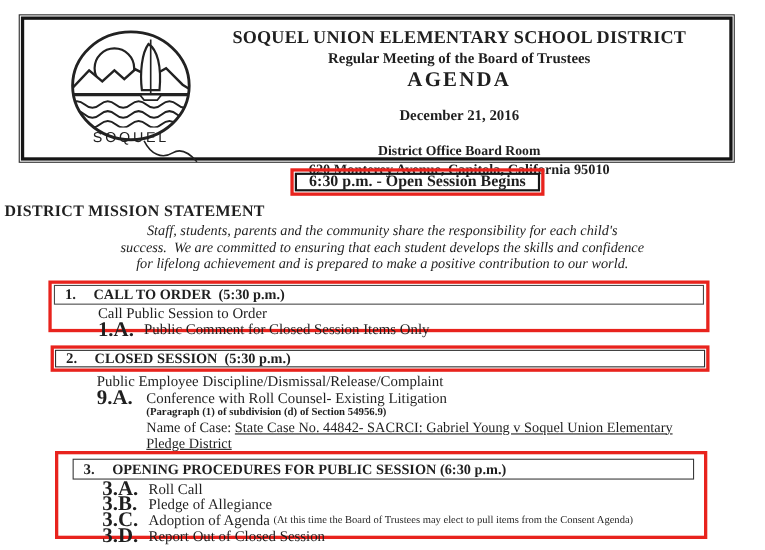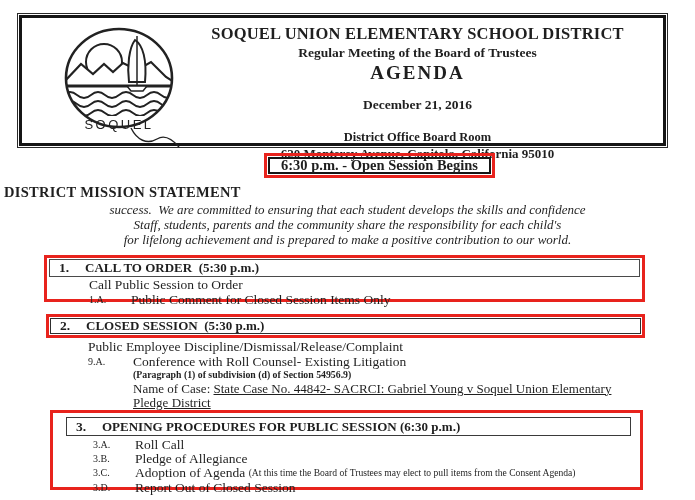--- a/index.html
+++ b/index.html
@@ -39,21 +39,21 @@
   .mission-title { left:4px; top:184px; width:695px; text-align:left; font-size:14.5px; font-weight:bold; letter-spacing:.3px; }
   .mission-body { left:0; top:203px; width:695px; text-align:center; font-style:italic; font-size:13px; line-height:14.8px; }
   .mission-body div { white-space:pre; }
 
   
   .sec-header-box { border:1px solid #4a4a4a; display:flex; align-items:center; background:#fff; }
   .sec-num  { font-size:13.5px; font-weight:bold; }
   .sec-title{ font-size:13px; font-weight:bold; white-space:pre; }
   .body-line{ font-size:13.5px; }
   .item-row { display:flex; }
-  .item-label { font-size:10px; font-weight:normal; flex:0 0 42px; }
+  .item-label { font-size:19px; font-weight:bold; flex:0 0 42px; }
   .item-text  { font-size:13.5px; white-space:pre; }
   .small-note { font-size:9.8px; }
 
   
   .s1 { left:44px; top:255px; width:601px; height:47px; }
   .s1 .sec-header-box { margin:1px 2px 0 2px; height:18px; padding-left:9px; }
   .s1 .sec-num { width:26px; }
   .s1 .body-line { padding-left:42px; line-height:14.5px; margin-top:1px; }
   .s1 .item-row { padding-left:42px; line-height:14.5px; }
 
@@ -119,22 +119,22 @@
   </div>
 
   <div class="abs red banner-red">
     <div class="banner-black">
       <span class="banner-text">6:30 p.m. - Open Session Begins</span>
     </div>
   </div>
 
   <div class="abs mission-title">DISTRICT MISSION STATEMENT</div>
   <div class="abs mission-body">
+    <div>Staff, students, parents and the community share the responsibility for each child's</div>
     <div>success.  We are committed to ensuring that each student develops the skills and confidence</div>
-    <div>Staff, students, parents and the community share the responsibility for each child's</div>
     <div>for lifelong achievement and is prepared to make a positive contribution to our world.</div>
   </div>
 
   <div class="abs red s1">
     <div class="sec-header-box">
       <span class="sec-num">1.</span>
       <span class="sec-title">CALL TO ORDER  (5:30 p.m.)</span>
     </div>
     <div class="body-line">Call Public Session to Order</div>
     <div class="item-row">

